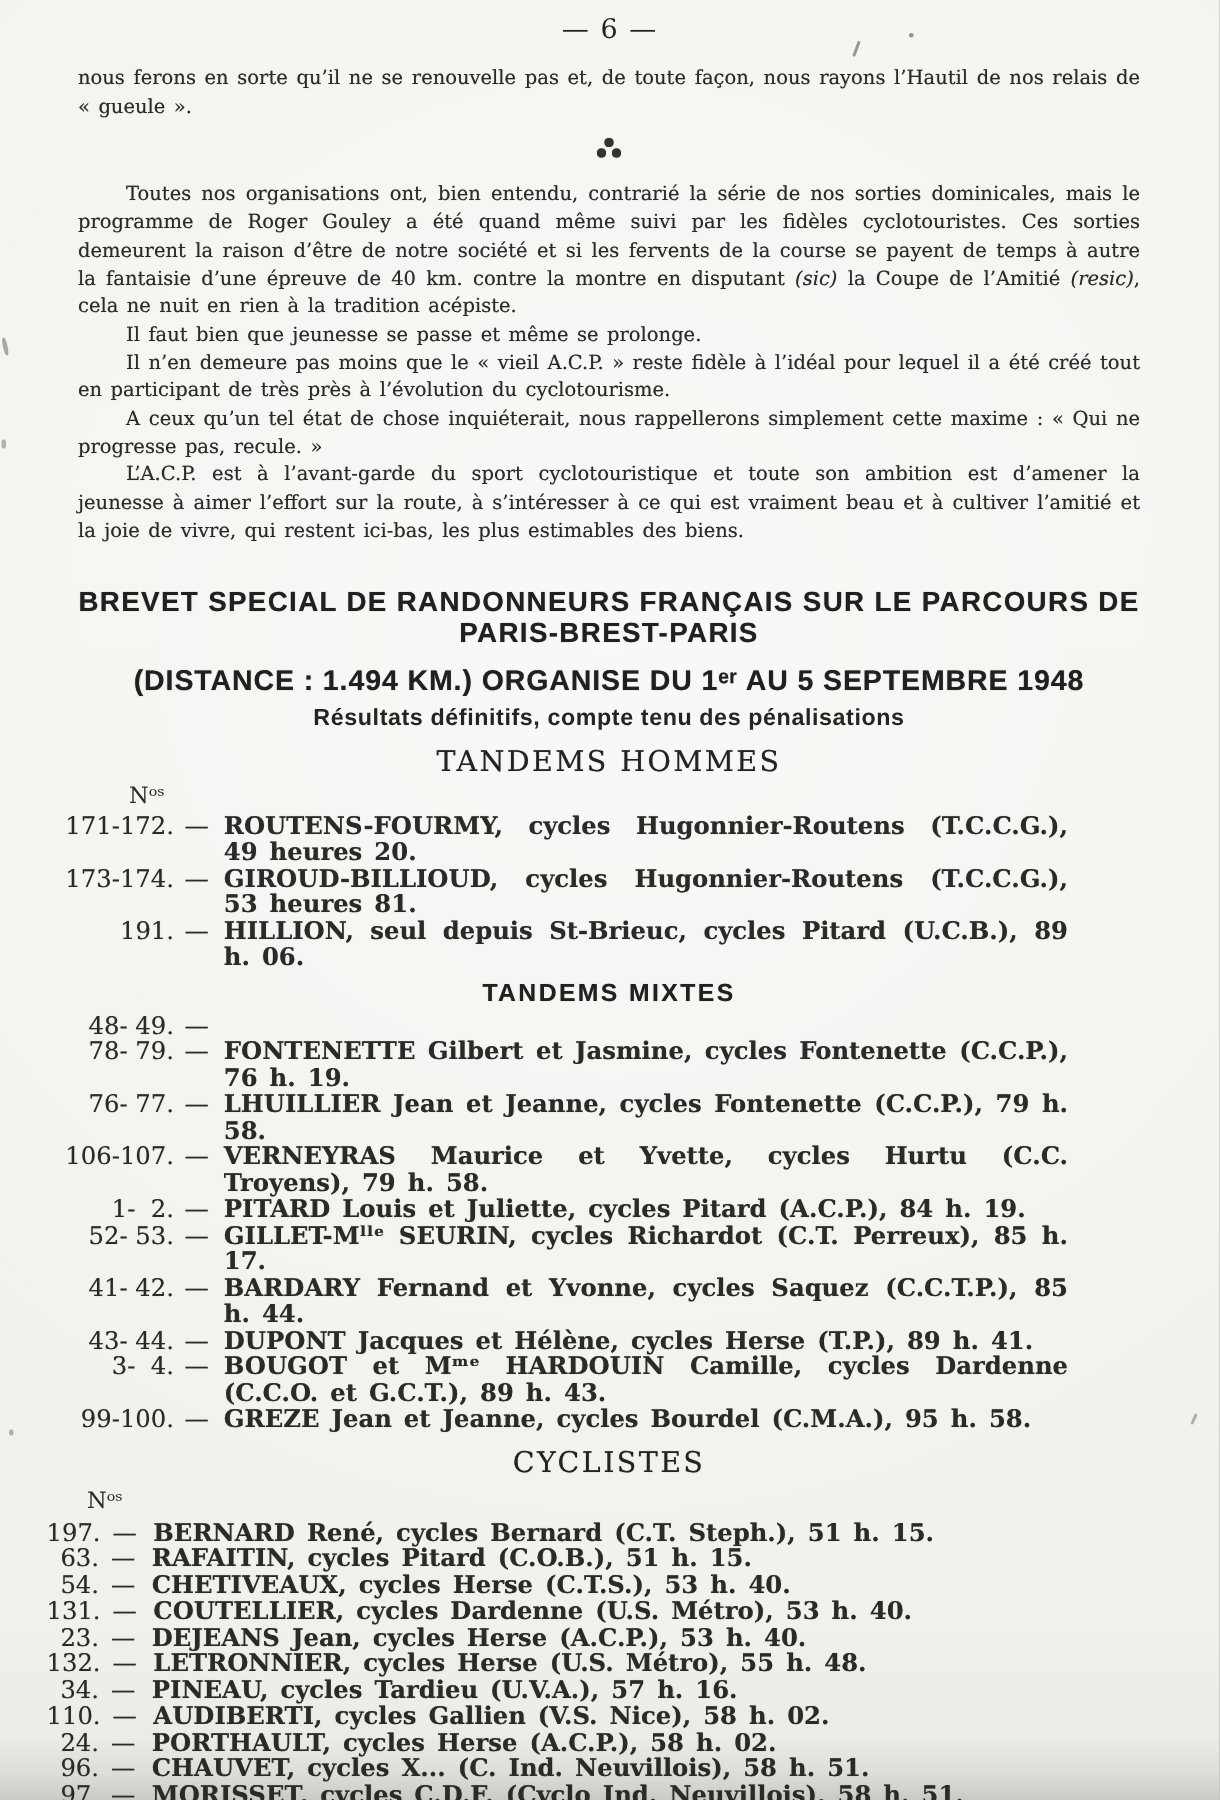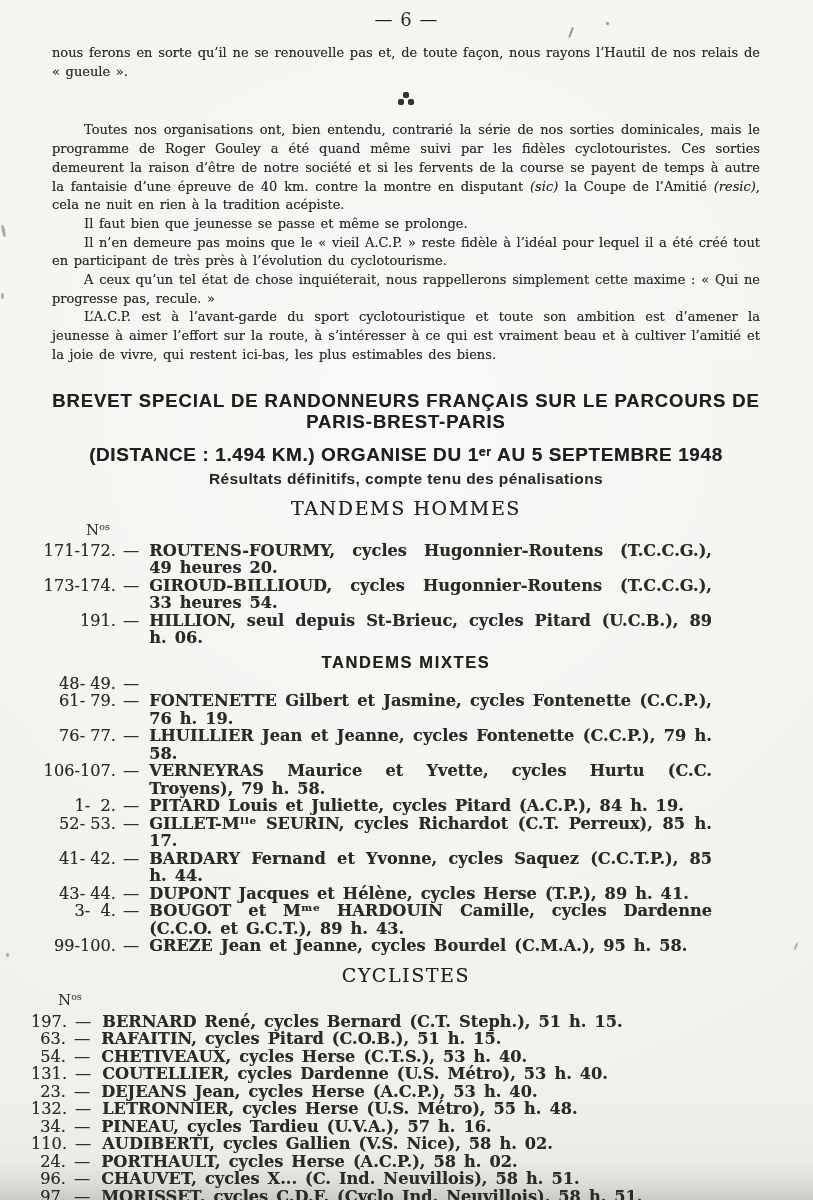--- a/index.html
+++ b/index.html
@@ -166,39 +166,39 @@
       <div class="nos th">Nᵒˢ</div>
       <div class="entries tandem">
           <div class="entry">
             <span class="num">171-172.</span>
             <span class="dash">—</span>
             <span class="etext">ROUTENS-FOURMY, cycles Hugonnier-Routens (T.C.C.G.), 49 heures 20.</span>
           </div>
           <div class="entry">
             <span class="num">173-174.</span>
             <span class="dash">—</span>
-            <span class="etext">GIROUD-BILLIOUD, cycles Hugonnier-Routens (T.C.C.G.), 33 heures 54.</span>
+            <span class="etext">GIROUD-BILLIOUD, cycles Hugonnier-Routens (T.C.C.G.), 53 heures 81.</span>
           </div>
           <div class="entry">
             <span class="num">191.</span>
             <span class="dash">—</span>
             <span class="etext">HILLION, seul depuis St-Brieuc, cycles Pitard (U.C.B.), 89 h. 06.</span>
           </div>
         </div>
     </section>
 
     <section>
       <h2 class="sh sans">TANDEMS MIXTES</h2>
       <div class="entries tandem">
           <div class="entry">
             <span class="num">48- 49.</span>
             <span class="dash">—</span>
           </div>
           <div class="entry">
-            <span class="num">61- 79.</span>
+            <span class="num">78- 79.</span>
             <span class="dash">—</span>
             <span class="etext">FONTENETTE Gilbert et Jasmine, cycles Fontenette (C.C.P.), 76 h. 19.</span>
           </div>
           <div class="entry">
             <span class="num">76- 77.</span>
             <span class="dash">—</span>
             <span class="etext">LHUILLIER Jean et Jeanne, cycles Fontenette (C.C.P.), 79 h. 58.</span>
           </div>
           <div class="entry">
             <span class="num">106-107.</span>

